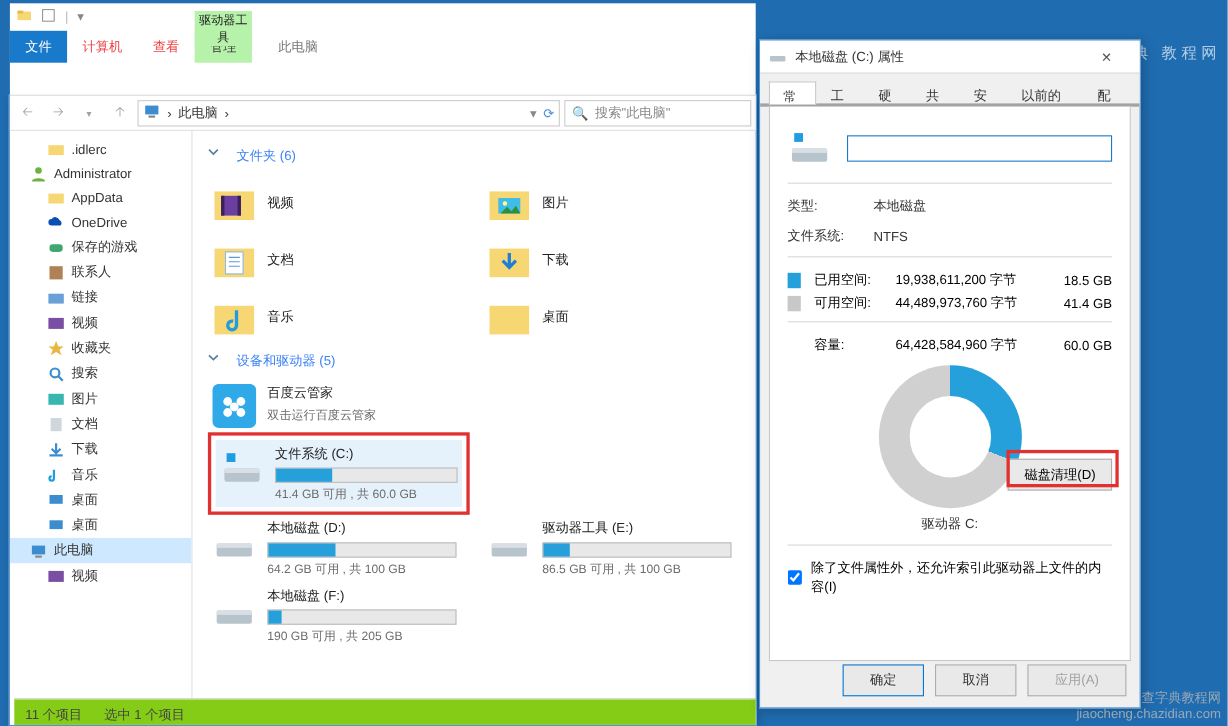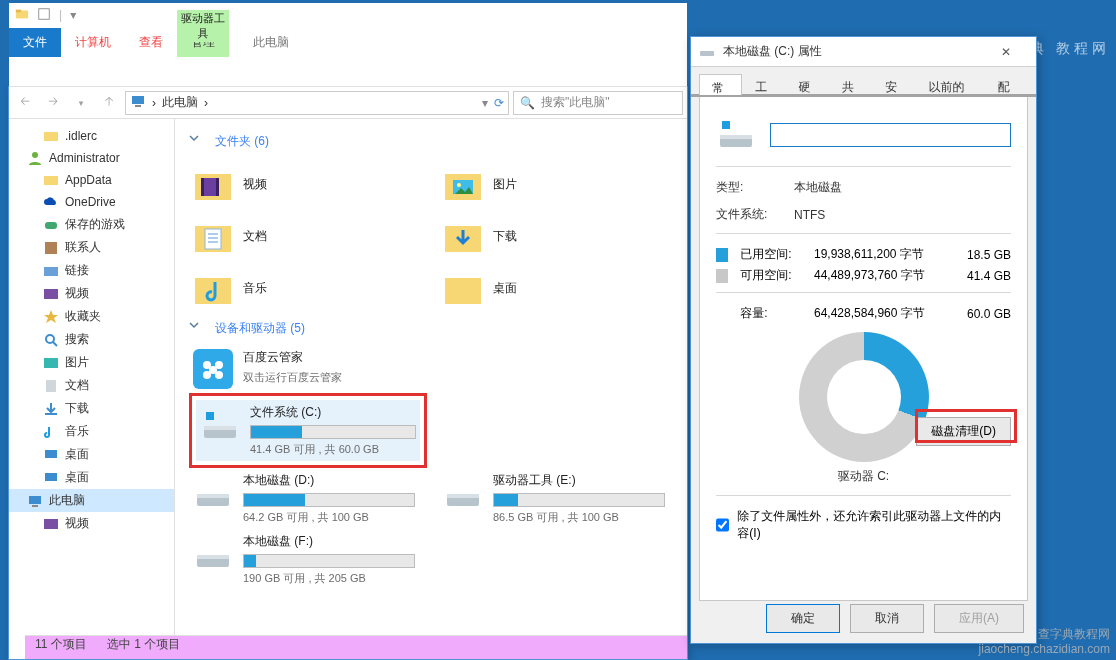--- a/index.html
+++ b/index.html
@@ -32,21 +32,21 @@
 .foldericon{width:40px;height:40px;flex:none}
 .folderitem .name{color:#222}
 .deviceitem{width:230px;padding:4px;display:flex;gap:10px}
 .driveicon{width:40px;height:40px;flex:none}
 .drivetxt{flex:1}
 .drivetxt .dname{color:#222;margin-bottom:4px}
 .bar{height:14px;background:#e8e8e8;border:1px solid #bcbcbc;margin-bottom:3px;position:relative}
 .bar .fill{position:absolute;left:0;top:0;bottom:0;background:#26a0da}
 .dsub{color:#6c6c6c;font-size:11px}
 .hlbox{border:3px solid #e03030;padding:4px;width:238px}
-.status{position:absolute;bottom:0;left:16px;right:0;height:24px;border-top:1px solid #e0e0e0;display:flex;align-items:flex-start;padding:0 10px;gap:20px;color:#444;background:#f0abfc}
+.status{position:absolute;bottom:0;left:4px;right:0;height:24px;border-top:1px solid #e0e0e0;display:flex;align-items:flex-end;padding:0 10px;gap:20px;color:#444;background:#84cc16}
 .props{position:absolute;left:690px;top:36px;width:347px;height:608px;background:#f0f0f0;border:1px solid #4f94d4;box-shadow:2px 2px 10px rgba(0,0,0,.25)}
 .props .titlebar{height:30px;background:#fff;display:flex;align-items:center;padding:0 8px;gap:8px;border-bottom:1px solid #d0d0d0}
 .props .titlebar .ttl{flex:1;color:#333}
 .props .close{width:44px;height:28px;display:flex;align-items:center;justify-content:center;color:#555}
 .props .tabs{height:30px;display:flex;padding:6px 8px 0;gap:0;border-bottom:3px solid #a3a3a3;background:#f0f0f0}
 .ptab{padding:5px 12px;color:#333;border:1px solid transparent;border-bottom:none}
 .ptab.active{background:#fff;border-color:#c8c8c8;position:relative;top:1px}
 .pbody{background:#fff;margin:0 8px 8px;border:1px solid #c8c8c8;border-top:none;padding:16px;height:504px;position:relative}
 .row{display:flex;align-items:center;margin-bottom:10px;gap:14px}
 .lbl{width:64px;color:#333}

